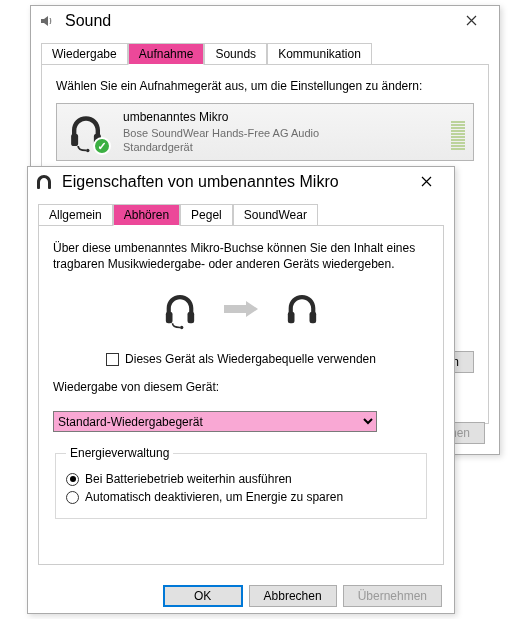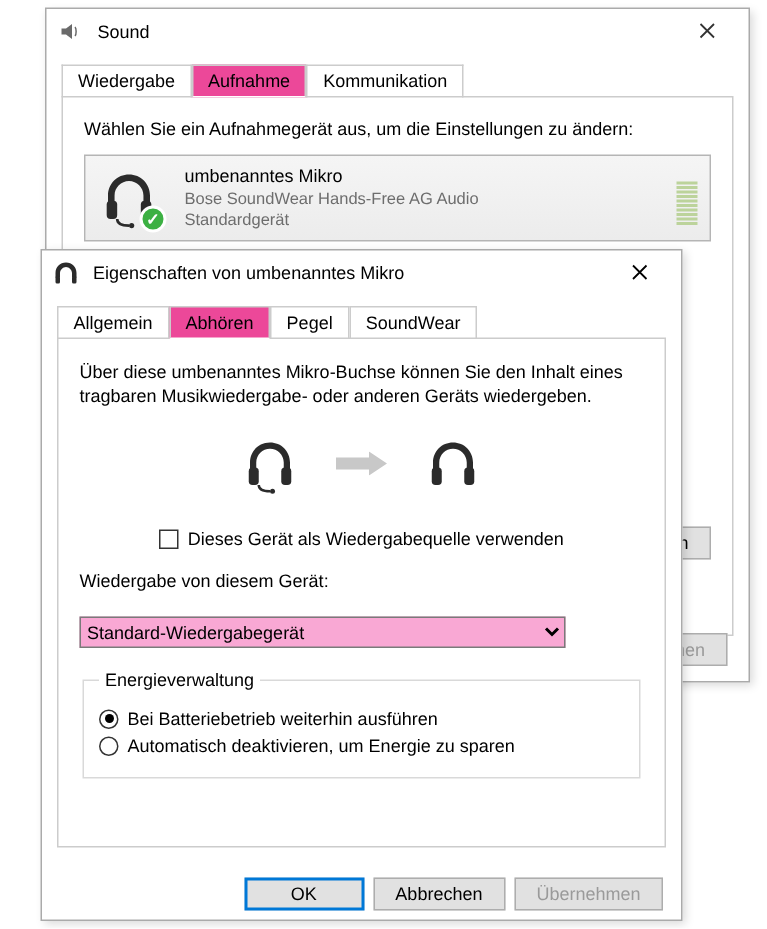--- a/index.html
+++ b/index.html
@@ -31,21 +31,21 @@
   }
   .titlebar {
     height: 30px;
     display: flex;
     align-items: center;
     padding: 0 8px;
     border-bottom: 1px solid transparent;
   }
   .titlebar .title {
     flex: 1;
-    font-size: 12px;
+    font-size: 16px;
     color: #000;
     padding-left: 4px;
   }
   .titlebar .ticon {
     width: 16px; height: 16px;
     margin-right: 6px;
     display:flex;align-items:center;justify-content:center;
   }
   .close-x {
     width: 40px; height: 28px;
@@ -173,20 +173,21 @@
     <div class="close-x">
       <svg width="11" height="11" viewBox="0 0 11 11">
           <path stroke="#333" stroke-width="1.2" d="M1 1l9 9M10 1l-9 9"></path>
         </svg>
     </div>
   </div>
 
   <div class="tabs">
     <div class="tab">Wiedergabe</div>
     <div class="tab active">Aufnahme</div>
+    <div class="tab">Sounds</div>
     <div class="tab">Kommunikation</div>
   </div>
 
   <div class="tabpanel" style="height:360px">
     <div class="instr">Wählen Sie ein Aufnahmegerät aus, um die Einstellungen zu ändern:</div>
     <div class="device">
       <div class="dev-icon-wrap">
         <svg class="headset-svg" viewBox="0 0 48 48">
           <path fill="#2b2b2b" d="M24 6c-9 0-16 7-16 16v8h5V22c0-6 5-11 11-11s11 5 11 11v8h5v-8c0-9-7-16-16-16z"></path>
           <rect x="7" y="26" width="8" height="14" rx="3" fill="#2b2b2b"></rect>

